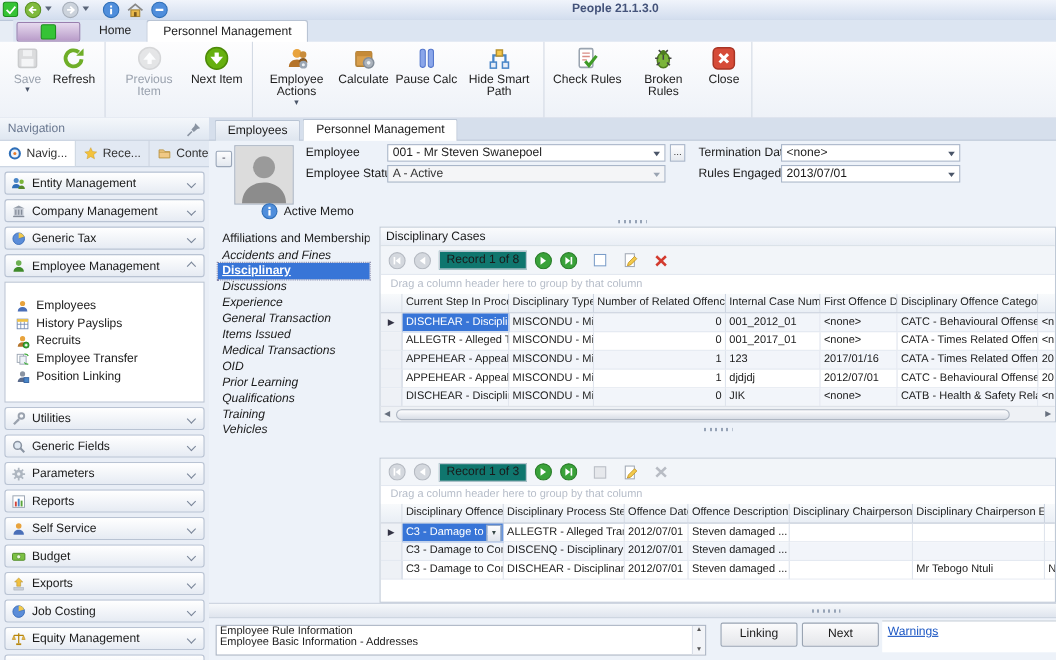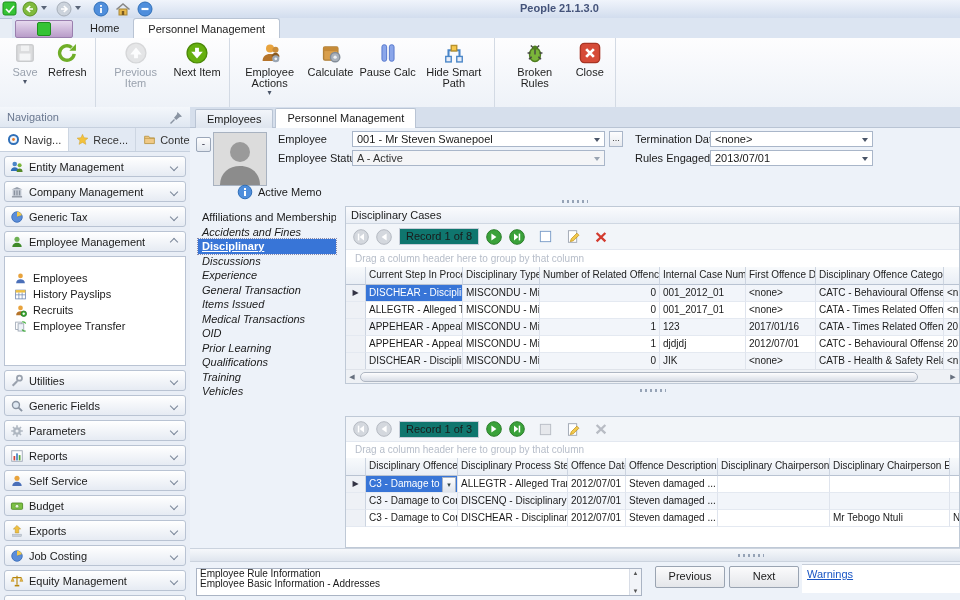--- a/index.html
+++ b/index.html
@@ -255,20 +255,30 @@
             <div class="rlabel">Hide Smart Path</div>
           </div>
         </div>
         <div class="rglabel">Special Actions</div>
       </div>
       <div class="rgroup">
         <div class="rrow">
           <div class="rbtn">
             <span>
               <svg xmlns="http://www.w3.org/2000/svg" viewBox="0 0 16 16" width="22" height="22">
+                <rect x="2.6" y="1.6" width="9" height="12.4" rx="1" fill="#fff" stroke="#9aa4b0"></rect>
+                <path d="M4.6 4.6h5M4.6 6.8h5M4.6 9h3" stroke="#d98c84" stroke-width="0.9"></path>
+                <path d="M6.6 10l2.4 2.8 5-6.4" stroke="#3f9b27" stroke-width="2.1" fill="none"></path>
+              </svg>
+            </span>
+            <div class="rlabel">Check Rules</div>
+          </div>
+          <div class="rbtn">
+            <span>
+              <svg xmlns="http://www.w3.org/2000/svg" viewBox="0 0 16 16" width="22" height="22">
                 <ellipse cx="8" cy="9.2" rx="4" ry="5" fill="#7bb53a" stroke="#4e7d1f"></ellipse>
                 <path d="M8 4.4V9M5 2.6L7 4.6M11 2.6L9 4.6M2.6 8h2M11.4 8h2M3.6 12.6l2-1.8M12.4 12.6l-2-1.8" stroke="#444" stroke-width="1"></path>
                 <circle cx="8" cy="4.2" r="1.7" fill="#4e7d1f"></circle>
               </svg>
             </span>
             <div class="rlabel">Broken Rules</div>
           </div>
           <div class="rbtn">
             <span>
               <svg xmlns="http://www.w3.org/2000/svg" viewBox="0 0 16 16" width="22" height="22">
@@ -402,20 +412,30 @@
       </div>
       <div class="empitem">
         <span>
           <svg xmlns="http://www.w3.org/2000/svg" viewBox="0 0 16 16" width="13" height="13">
             <rect x="2" y="2.6" width="7" height="9" fill="#fff" stroke="#98a2b0"></rect>
             <rect x="5" y="4.6" width="7" height="9" fill="#eef2f8" stroke="#98a2b0"></rect>
             <path d="M10 2.4c3.4-.4 4.4 2 4.4 2M14.4 13.6c-3.4.4-4.4-2-4.4-2" stroke="#39a935" stroke-width="1.3" fill="none"></path>
           </svg>
         </span>
         <span>Employee Transfer</span>
+      </div>
+      <div class="empitem">
+        <span>
+          <svg xmlns="http://www.w3.org/2000/svg" viewBox="0 0 16 16" width="13" height="13">
+            <circle cx="8" cy="4.8" r="2.9" fill="#8a94a2"></circle>
+            <path d="M2.6 13.8c0-3.2 2.4-5 5.4-5s5.4 1.8 5.4 5z" fill="#5a6b8c"></path>
+            <rect x="9.6" y="9" width="5.4" height="5.4" fill="#4a86c8" stroke="#2f5f9e"></rect>
+          </svg>
+        </span>
+        <span>Position Linking</span>
       </div>
     </div>
   <div id="navbottom">
       <div class="navbar-item">
         <span>
           <svg xmlns="http://www.w3.org/2000/svg" viewBox="0 0 16 16" width="14" height="14">
             <path d="M3 13.4l5.4-5.4" stroke="#9aa2ae" stroke-width="2.4"></path>
             <circle cx="10.8" cy="4.8" r="2.9" fill="none" stroke="#9aa2ae" stroke-width="2"></circle>
           </svg>
         </span>
@@ -810,19 +830,19 @@
     <div class="blist">
       <div id="bottomList">
           <div class="blitem">Employee Rule Information</div>
           <div class="blitem">Employee Basic Information - Addresses</div>
         </div>
       <div class="bscroll">
         <div class="bup">▲</div>
         <div class="bdn">▼</div>
       </div>
     </div>
-    <div class="bbtn" style="left:465px">Previous</div>
+    <div class="bbtn" style="left:465px">Linking</div>
     <div class="bbtn" style="left:539px">Next</div>
     <div class="warnbox">
       <span class="warnlink">Warnings</span>
     </div>
   </div>
 </div>
 
 </body></html>

